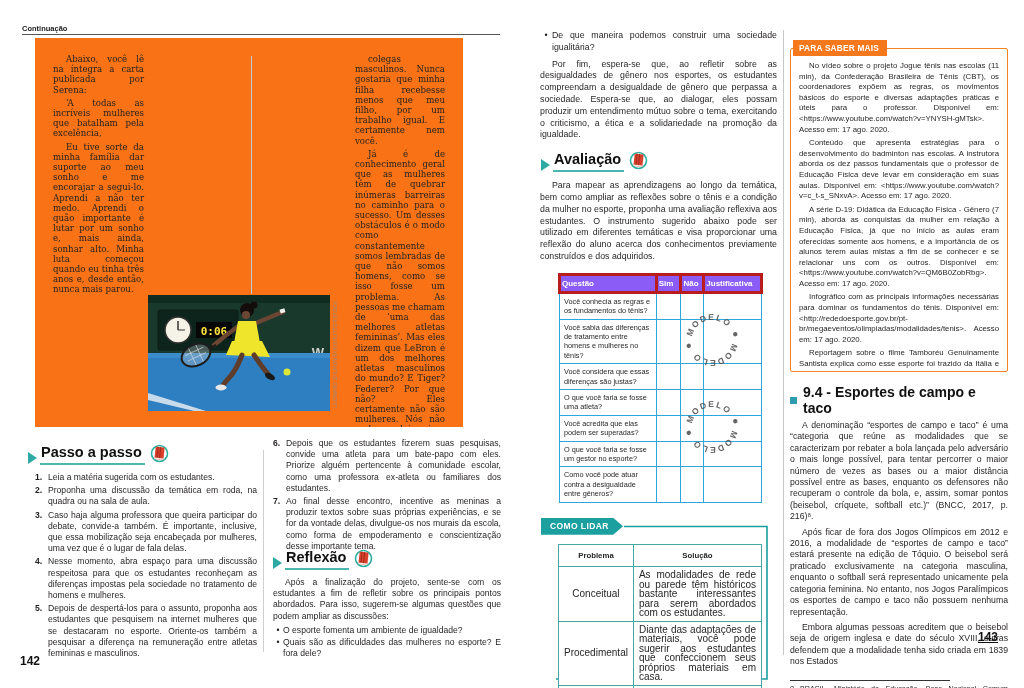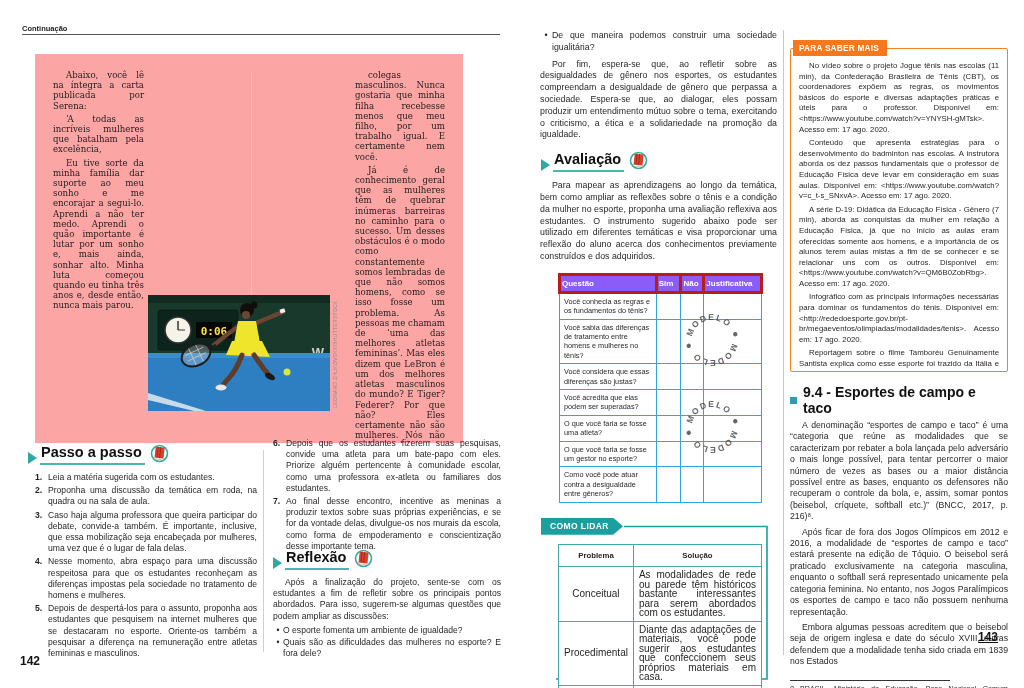--- a/index.html
+++ b/index.html
@@ -3,21 +3,21 @@
 <meta charset="utf-8">
 <style>
   html,body{margin:0;padding:0;background:#ffffff;}
   #canvas{position:relative;width:1024px;height:688px;background:#fff;overflow:hidden;
           font-family:"Liberation Sans",sans-serif;color:#231f20;}
   .abs{position:absolute;}
 
   
   .cont-label{font:bold 7.5px "Liberation Sans",sans-serif;color:#222;}
   .cont-rule{background:#555;height:1px;}
-  .letter-box{background:#fca5a5;overflow:hidden;margin-top:16px;}
+  .letter-box{background:#f97316;overflow:hidden;}
   .letter-col{position:absolute;top:16px;font-family:"DejaVu Serif",serif;
               font-size:8.6px;line-height:10.2px;text-align:justify;color:#26221f;}
   .letter-col p{margin:0 0 3px 0;text-indent:13px;}
   .col-rule{position:absolute;width:1px;background:#b9cfe0;}
   .float-r{float:right;width:96px;height:124px;margin:241px 0 0 5px;}
   .float-l{float:left;width:90px;height:132px;margin:241px 6px 0 0;}
   .credit{font-size:5px;color:#8a8a8a;letter-spacing:.3px;white-space:nowrap;
           transform:rotate(-90deg);transform-origin:top left;}
 
   
@@ -283,27 +283,27 @@
               <td class="hatch"></td>
               <td class="hatch"></td>
             </tr>
         <tr>
               <td>Você considera que essas diferenças são justas?</td>
               <td class="hatch"></td>
               <td class="hatch"></td>
               <td class="hatch"></td>
             </tr>
         <tr>
+              <td>O que você faria se fosse uma atleta?</td>
+              <td class="hatch"></td>
+              <td class="hatch"></td>
+              <td class="hatch"></td>
+            </tr>
+        <tr>
               <td>Você acredita que elas podem ser superadas?</td>
-              <td class="hatch"></td>
-              <td class="hatch"></td>
-              <td class="hatch"></td>
-            </tr>
-        <tr>
-              <td>O que você faria se fosse uma atleta?</td>
               <td class="hatch"></td>
               <td class="hatch"></td>
               <td class="hatch"></td>
             </tr>
         <tr>
               <td>O que você faria se fosse um gestor no esporte?</td>
               <td class="hatch"></td>
               <td class="hatch"></td>
               <td class="hatch"></td>
             </tr>

